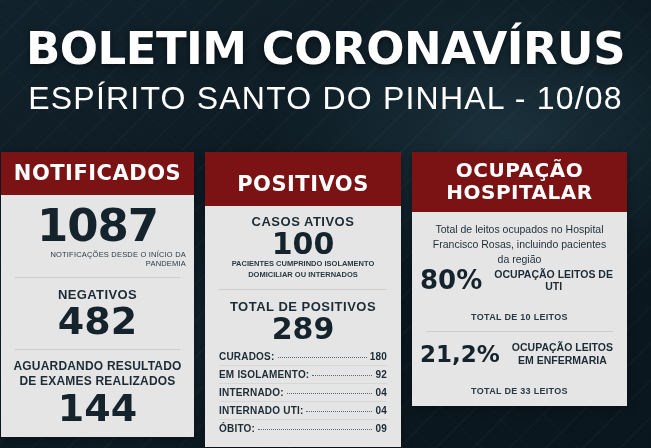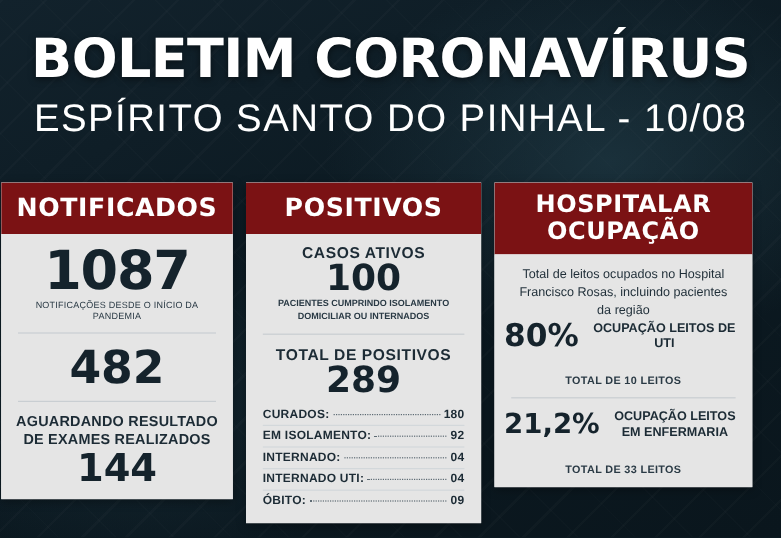--- a/index.html
+++ b/index.html
@@ -75,48 +75,49 @@
   .card-head {
     background: #7b1214;
     color: #ffffff;
     text-align: center;
     font-weight: bold;
     text-transform: uppercase;
     letter-spacing: 0.5px;
     font-family: "DejaVu Sans", sans-serif;
   }
   .card.notificados .card-head { font-size: 21px; padding: 9px 4px 10px; }
-  .card.positivos  .card-head { font-size: 21px; padding: 9px 4px 10px; }
+  .card.positivos  .card-head { font-size: 21px; padding: 20px 4px 10px; }
   .card.ocupacao   .card-head { font-size: 20px; padding: 7px 4px 8px; line-height: 1.12; }
 
   .card-body {
     background: #e5e5e5;
     color: #1a2730;
     text-align: center;
     padding: 8px 8px 10px;
   }
 
   .big-num {
     font-family: "DejaVu Sans", sans-serif;
     font-weight: bold;
     color: #15232c;
     line-height: 1;
   }
   .n-1087 { font-size: 45px; letter-spacing: -1px; }
   .n-654  { font-size: 38px; }
-  .n-144  { font-size: 32px; }
+  .n-144  { font-size: 38px; }
   .n-100  { font-size: 30px; }
   .n-289  { font-size: 30px; }
 
   .tiny-label {
     font-size: 7.5px;
     letter-spacing: 0.2px;
     color: #2a3a45;
     margin-top: 2px;
     text-transform: uppercase;
+    text-align: right;
   }
   .mid-label {
     font-size: 13px;
     font-weight: bold;
     color: #1c2b35;
     text-transform: uppercase;
     letter-spacing: 0.4px;
   }
   .sep {
     height: 1px;
@@ -222,20 +223,21 @@
   </div>
 
   <div class="cards">
 
     <div class="card notificados">
       <div class="card-head">NOTIFICADOS</div>
       <div class="card-body">
         <div class="big-num n-1087">1087</div>
         <div class="tiny-label">NOTIFICAÇÕES DESDE O INÍCIO DA PANDEMIA</div>
         <div class="sep"></div>
+        <div class="mid-label">NEGATIVOS</div>
         <div class="big-num n-654">482</div>
         <div class="sep"></div>
         <div class="two-line">AGUARDANDO RESULTADO DE EXAMES REALIZADOS</div>
         <div class="big-num n-144">144</div>
       </div>
     </div>
 
     <div class="card positivos">
       <div class="card-head">POSITIVOS</div>
       <div class="card-body">
@@ -270,22 +272,22 @@
             <span class="rlabel">ÓBITO:</span>
             <span class="dots"></span>
             <span class="rval">09</span>
           </div>
         </div>
       </div>
     </div>
 
     <div class="card ocupacao">
       <div class="card-head">
+        <div>OCUPAÇÃO</div>
         <div>HOSPITALAR</div>
-        <div>OCUPAÇÃO</div>
       </div>
       <div class="card-body">
         <div class="para">Total de leitos ocupados no Hospital Francisco Rosas, incluindo pacientes da região</div>
         <div class="pct-line">
           <span class="pct">80%</span>
           <span class="pct-txt">OCUPAÇÃO LEITOS DE UTI</span>
         </div>
         <div class="total-leitos">TOTAL DE 10 LEITOS</div>
         <div class="sep"></div>
         <div class="pct-line">

